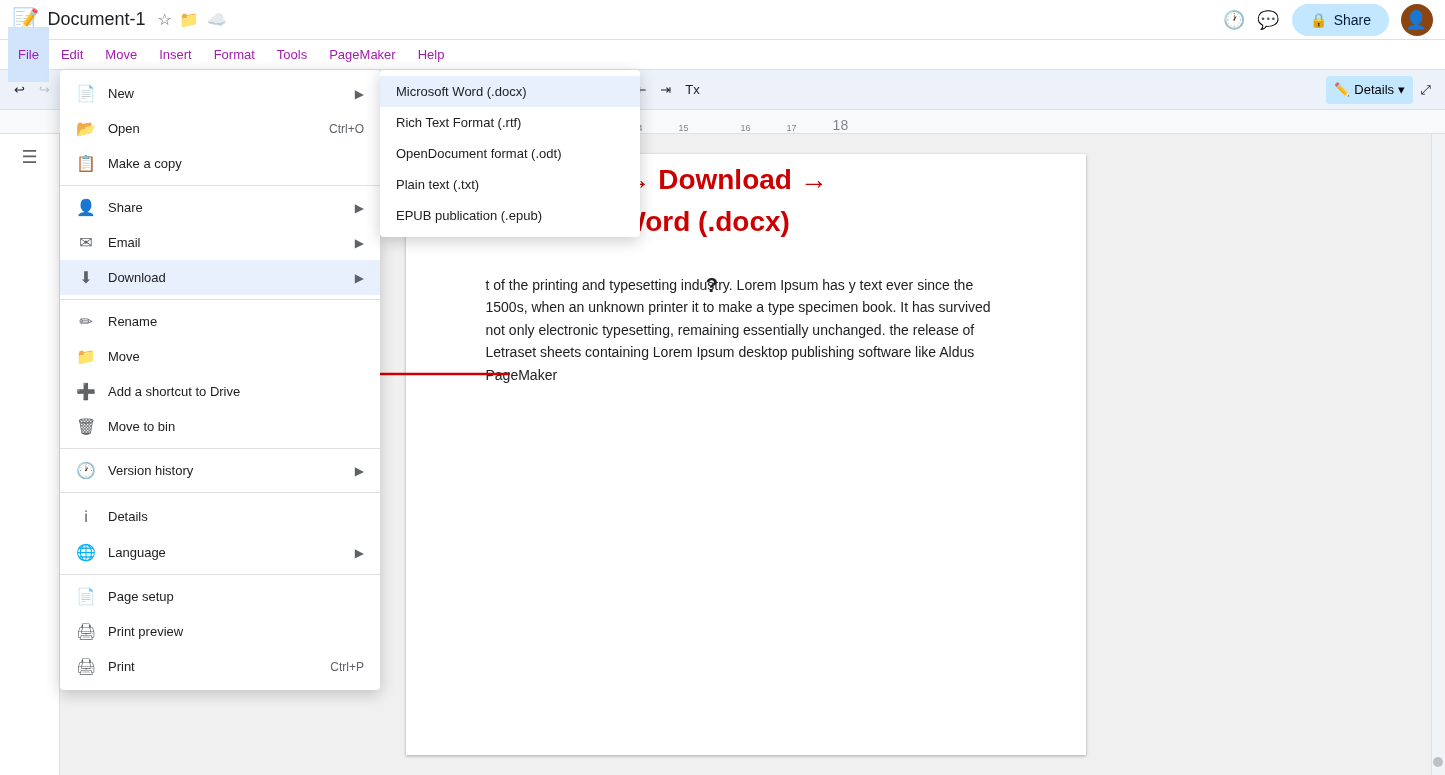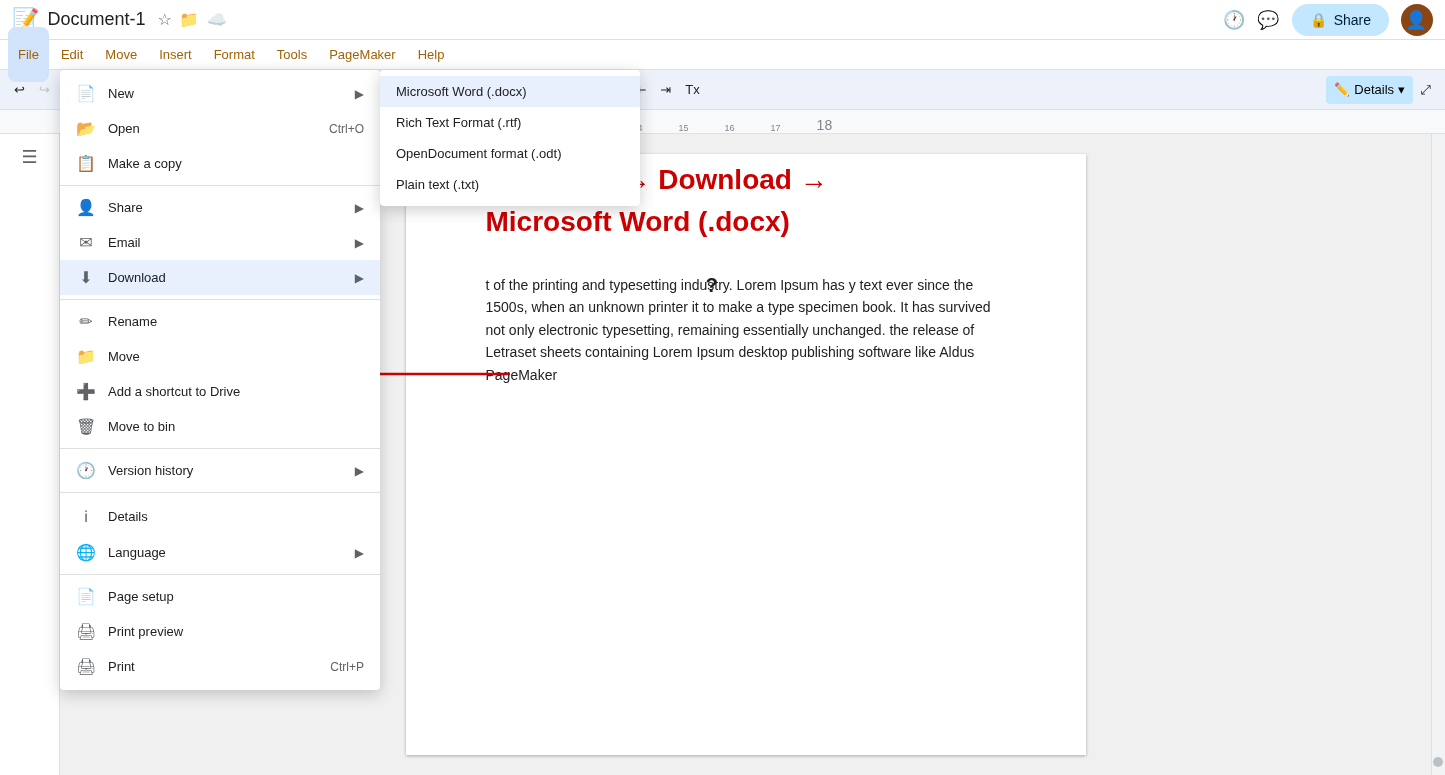--- a/index.html
+++ b/index.html
@@ -19,21 +19,21 @@
       padding: 8px 18px; font-size: 14px; font-weight: 500; cursor: pointer; display: flex; align-items: center; gap: 6px;
     }
     #titlebar .avatar { width: 32px; height: 32px; border-radius: 50%; background: #8b4513; display: flex; align-items: center; justify-content: center; color: white; font-size: 13px; cursor: pointer; overflow: hidden; }
 
     
     #menubar {
       display: flex; align-items: center; background: #fff; height: 30px; padding: 0 8px;
       border-bottom: 1px solid #e0e0e0; gap: 2px;
     }
     .menu-item {
-      padding: 20px 10px; border-radius: 8px; cursor: pointer; font-size: 13px; color: #a16207;
+      padding: 20px 10px; border-radius: 0; cursor: pointer; font-size: 13px; color: #a21caf;
     }
     .menu-item:hover, .menu-item.active { background: #e8f0fe; }
     .menu-item.active { background: #d2e3fc; }
 
     
     #toolbar {
       display: flex; align-items: center; background: #edf2fa; height: 40px; padding: 0 8px; gap: 2px;
       border-bottom: 1px solid #e0e0e0;
     }
     .toolbar-btn {
@@ -192,21 +192,21 @@
     <span style="font-size:9px;color:#80868b; margin-right:36px;">5</span>
     <span style="font-size:9px;color:#80868b; margin-right:36px;">6</span>
     <span style="font-size:9px;color:#80868b; margin-right:36px;">7</span>
     <span style="font-size:9px;color:#80868b; margin-right:36px;">8</span>
     <span style="font-size:9px;color:#80868b; margin-right:36px;">9</span>
     <span style="font-size:9px;color:#80868b; margin-right:36px;">10</span>
     <span style="font-size:9px;color:#80868b; margin-right:36px;">11</span>
     <span style="font-size:9px;color:#80868b; margin-right:36px;">12</span>
     <span style="font-size:9px;color:#80868b; margin-right:36px;">13</span>
     <span style="font-size:9px;color:#80868b; margin-right:36px;">14</span>
-    <span style="font-size:9px;color:#80868b; margin-right:36px;">15</span>
+    <span style="font-size:9px;color:#80868b; margin-right:52px;">15</span>
     <span style="font-size:9px;color:#80868b; margin-right:36px;">16</span>
     <span style="font-size:9px;color:#80868b; margin-right:36px;">17</span>
     <span style="font-size:14px;color:#80868b;">18</span>
   </div>
 </div>
 
 <div id="main-layout">
 
   <div id="left-panel">
     <span class="left-panel-icon">☰</span>
@@ -374,13 +374,16 @@
   </div>
   <div class="submenu-item">
     <span>Rich Text Format (.rtf)</span>
   </div>
   <div class="submenu-item">
     <span>OpenDocument format (.odt)</span>
   </div>
   <div class="submenu-item">
     <span>Plain text (.txt)</span>
   </div>
+  <div class="submenu-item">
+    <span>EPUB publication (.epub)</span>
+  </div>
 </div>
 
 </body></html>

